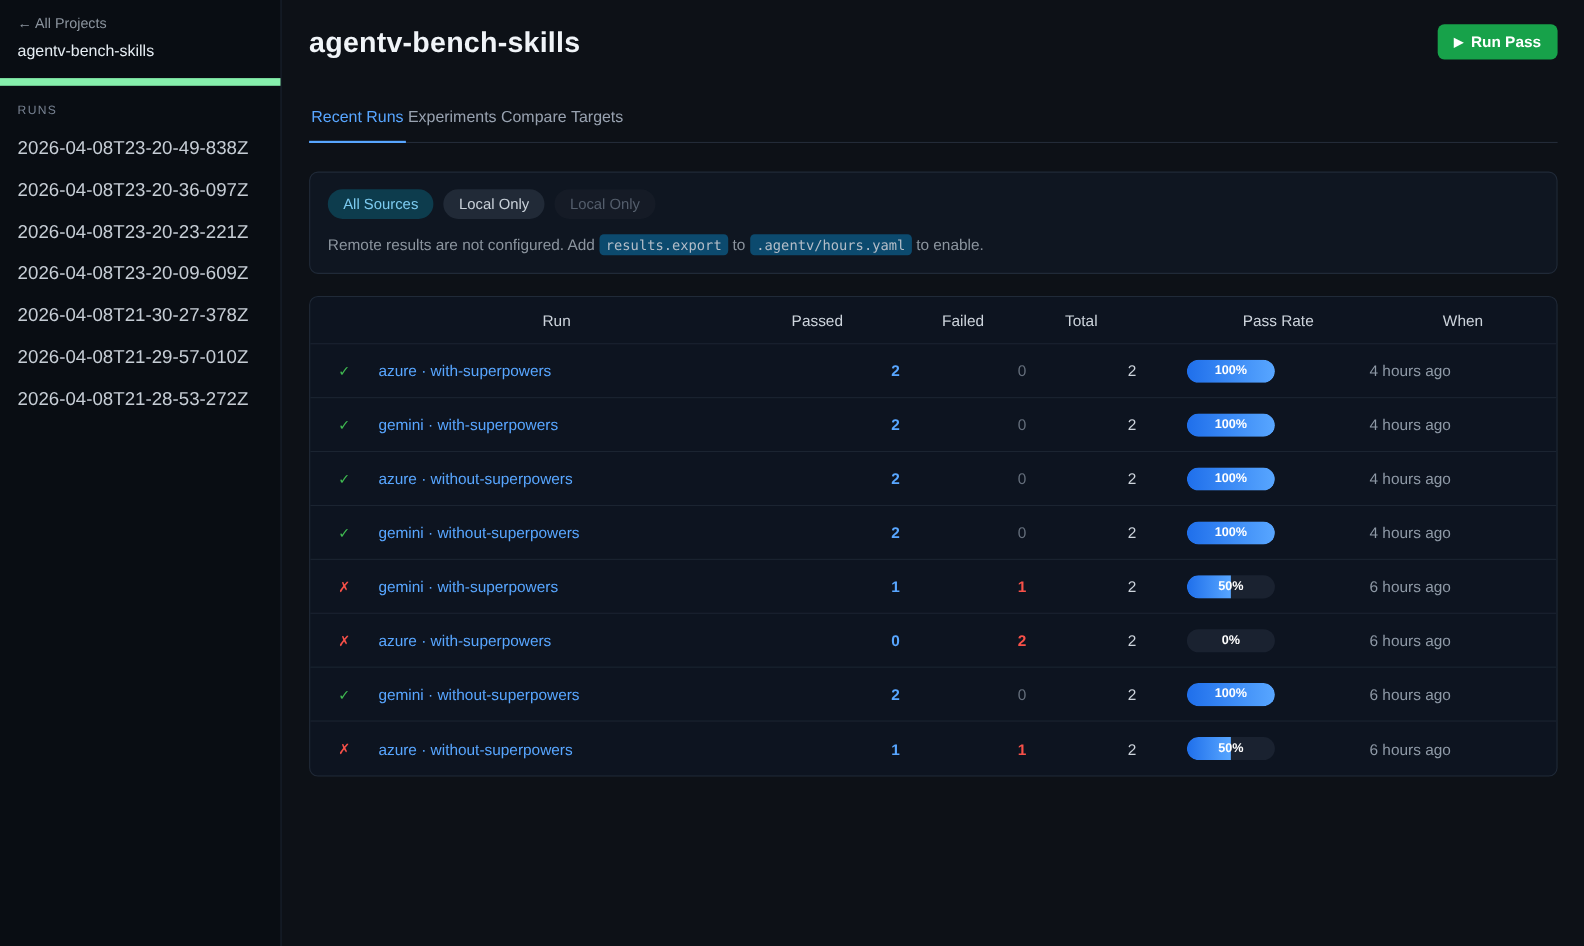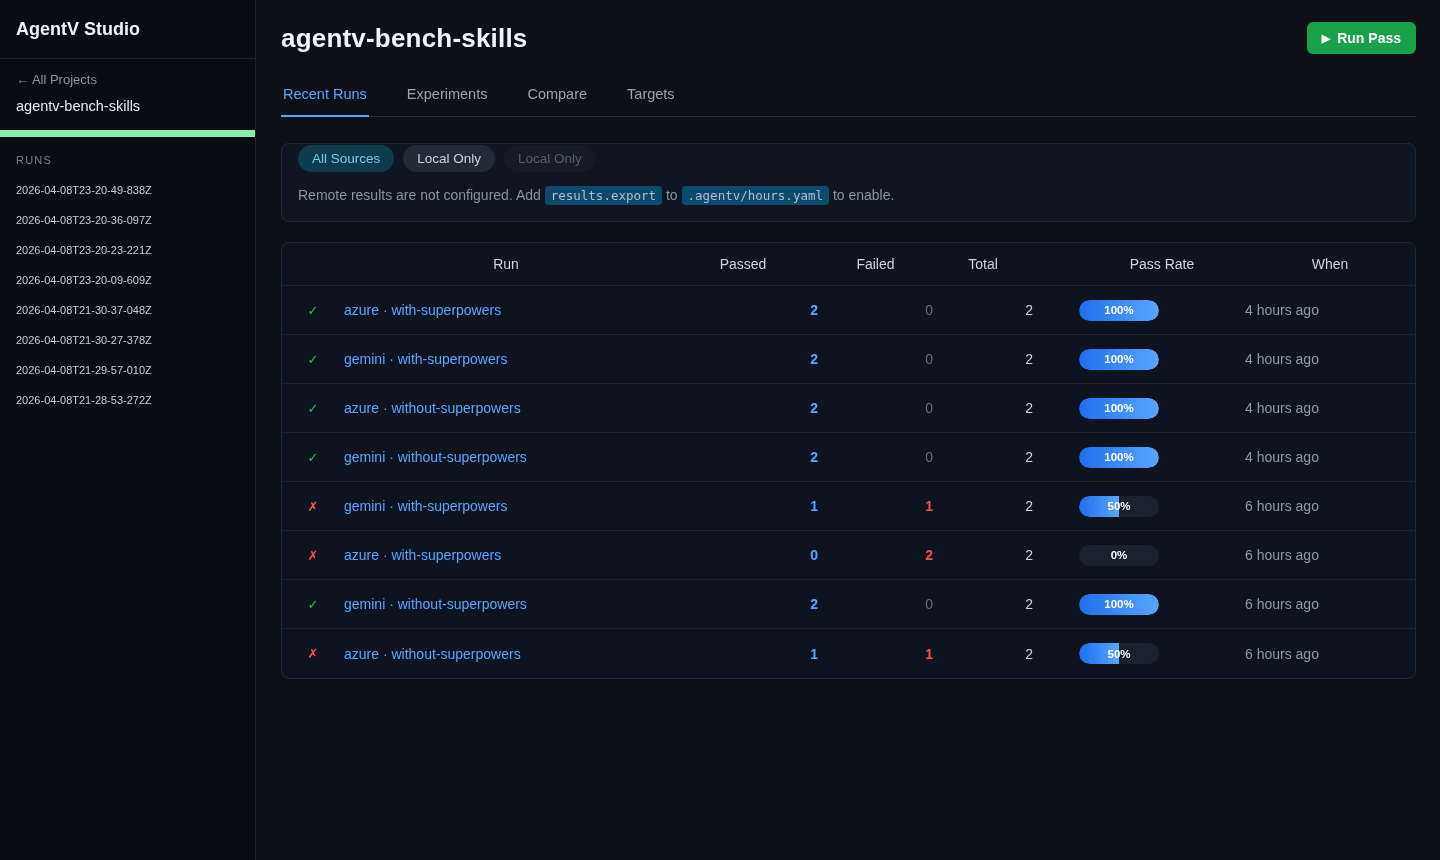--- a/index.html
+++ b/index.html
@@ -27,54 +27,54 @@
   .back-link {
     display:block; color:#8b949e; font-size:13px; text-decoration:none;
     margin-bottom:11px; cursor:pointer;
   }
   .project-name { color:#e6edf3; font-size:14.5px; }
   .runs-header {
     color:#768090; font-size:11px; letter-spacing:1.2px;
     padding:17px 16px 9px; text-transform:uppercase;
   }
   .run-item {
-    color:#c6cdd5; font-size:11px; padding:9px 16px; cursor:pointer;
+    color:#c6cdd5; font-size:17px; padding:9px 16px; cursor:pointer;
     white-space:nowrap;
   }
 
   
   main { flex:1; padding:22px 24px 24px 25px; min-width:0; }
   .main-header { display:flex; align-items:center; justify-content:space-between; }
   h1 { font-size:26px; font-weight:700; color:#f0f4f8; letter-spacing:.2px; }
   .run-eval-btn {
     display:inline-flex; align-items:center; gap:7px;
     background:#17a24a; color:#ffffff; border:none; border-radius:6px;
     font-family:"Liberation Sans", sans-serif;
     font-size:14px; font-weight:600; padding:8px 15px; cursor:pointer;
   }
   .run-eval-btn .play { font-size:11px; }
 
   
   .tabs {
-    display:flex; gap:36px; margin-top:32px;
+    display:flex; margin-top:45px;
     border-bottom:1px solid #232b38;
   }
   .tab {
     font-size:14.5px; color:#98a2b0; padding:0 2px 13px; cursor:pointer;
     border-bottom:2px solid transparent; margin-bottom:-1px;
   }
   .tab.active { color:#58a6ff; border-bottom-color:#58a6ff; }
 
   
   .filter-card {
     margin-top:26px;
     background:#0f1621;
     border:1px solid #202a38;
     border-radius:8px;
-    padding:1px 16px 18px;
+    padding:15px 16px 18px;
   }
   .pills { display:flex; gap:9px; }
   .pill {
     font-size:13.5px; padding:6px 14px; border-radius:15px; cursor:pointer;
     white-space:nowrap;
   }
   .pill.active { background:#0d3c4d; color:#7ccaef; }
   .pill.normal { background:#212a37; color:#c9d1d9; }
   .pill.disabled { background:#151b26; color:#545e6c; cursor:default; }
   .notice { margin-top:15px; font-size:14px; color:#8b949e; }
@@ -127,32 +127,30 @@
     position:absolute; inset:0; display:flex; align-items:center; justify-content:center;
     font-size:11.5px; font-weight:700; color:#ffffff;
   }
 </style>
 </head>
 <body>
 
 <div class="app">
 
   <aside class="sidebar">
-    <div class="sidebar-title">AgentV Studio</div>
     <div class="sidebar-project">
       <a class="back-link">← All Projects</a>
       <div class="project-name">agentv-bench-skills</div>
     </div>
     <div class="runs-header">RUNS</div>
     <div id="runs-list">
         <div class="run-item">2026-04-08T23-20-49-838Z</div>
         <div class="run-item">2026-04-08T23-20-36-097Z</div>
         <div class="run-item">2026-04-08T23-20-23-221Z</div>
         <div class="run-item">2026-04-08T23-20-09-609Z</div>
-        <div class="run-item">2026-04-08T21-30-37-048Z</div>
         <div class="run-item">2026-04-08T21-30-27-378Z</div>
         <div class="run-item">2026-04-08T21-29-57-010Z</div>
         <div class="run-item">2026-04-08T21-28-53-272Z</div>
       </div>
   </aside>
 
   <main>
     <div class="main-header">
       <h1>agentv-bench-skills</h1>
       <button class="run-eval-btn">

